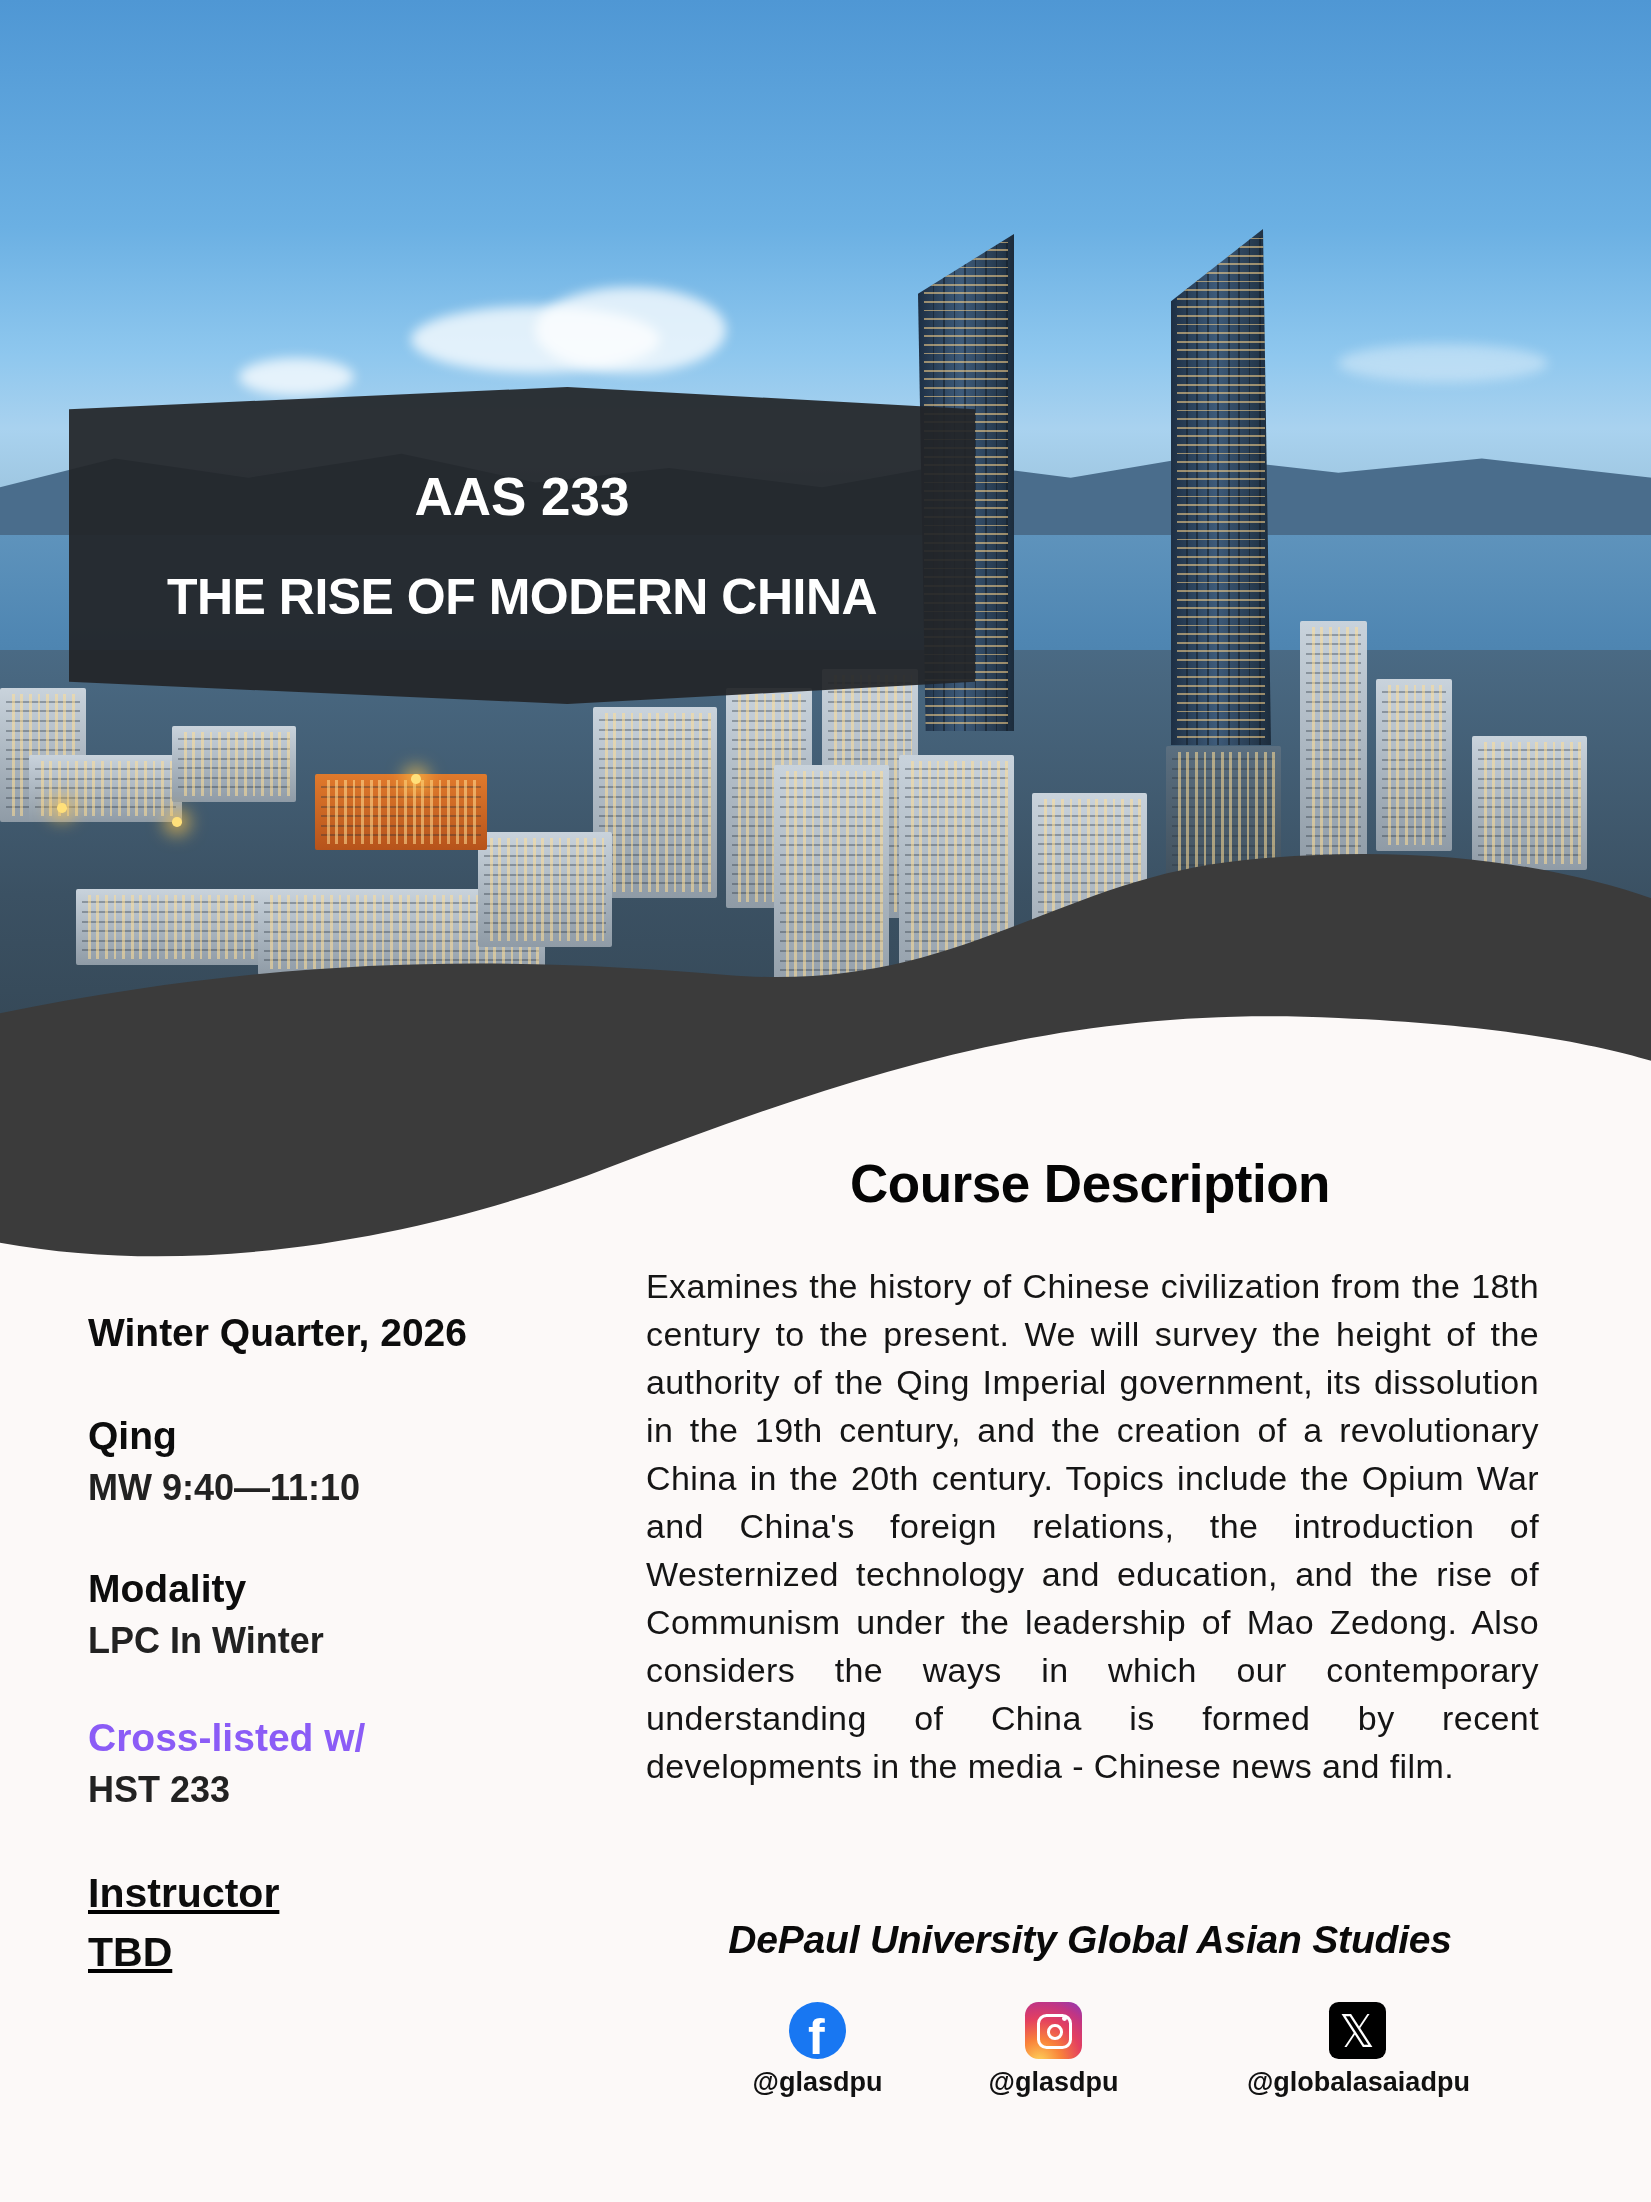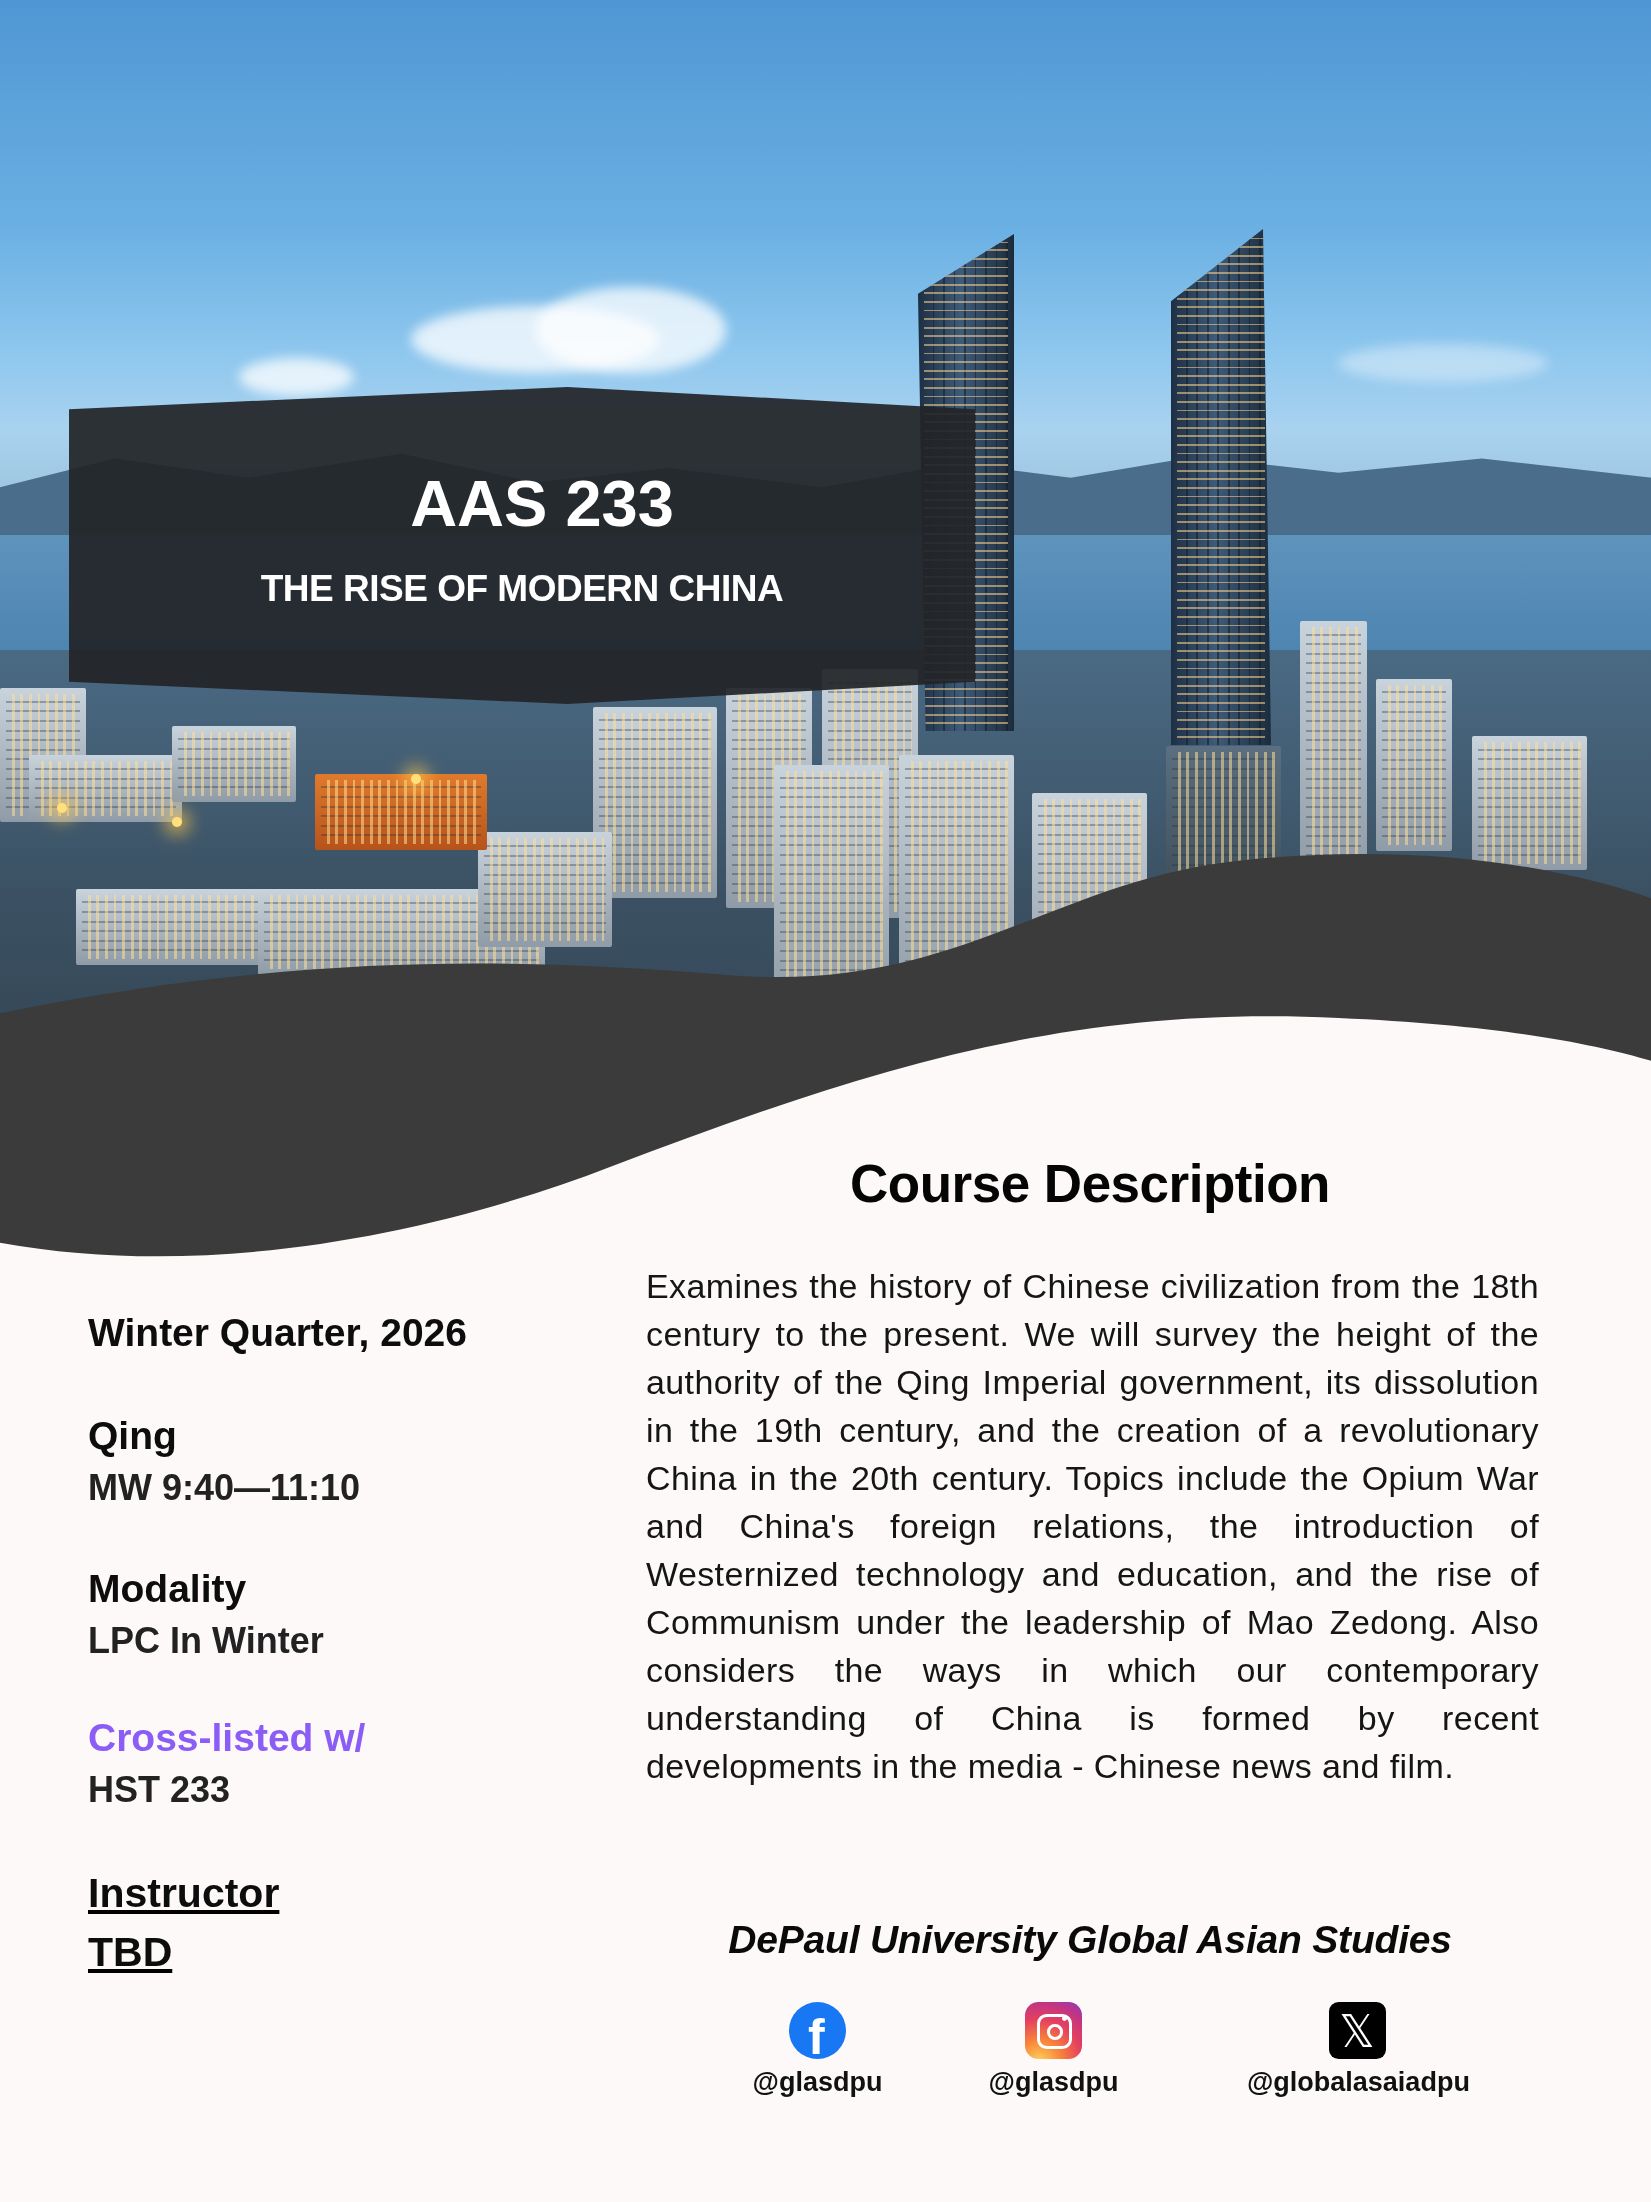--- a/index.html
+++ b/index.html
@@ -23,23 +23,23 @@
   .tower::after { content:""; position:absolute; inset:7.6px 5.7px 0 5.7px;
      background-image: repeating-linear-gradient(0deg, transparent 0 6.7px, rgba(255,214,140,0.55) 6.7px 8.6px),
                        repeating-linear-gradient(90deg, transparent 0 8.6px, rgba(20,30,40,0.6) 8.6px 10.5px); }
   .light { position: absolute; width: 9.6px; height: 9.6px; border-radius: 50%; background: #ffe07a; box-shadow: 0 0 17px 7.6px rgba(255,200,80,0.7); }
 
   
   .banner { position: absolute; left: 69px; top: 387px; width: 906px; height: 317px;
             background: rgba(34,37,40,0.93);
             clip-path: polygon(0 7%, 55% 0, 100% 7%, 100% 93%, 55% 100%, 0 93%); }
   .course-code { position: absolute; left: 69px; width: 906px; top: 466px; text-align: center;
-                 color: #fff; font-weight: 700; font-size: 65px; letter-spacing: 0px; font-family: "Liberation Sans", sans-serif; padding-left: 20px; }
+                 color: #fff; font-weight: 700; font-size: 53px; letter-spacing: 0px; font-family: "Liberation Sans", sans-serif; }
   .course-name { position: absolute; left: 69px; width: 906px; top: 568px; text-align: center;
-                 color: #fff; font-weight: 700; font-size: 37px; letter-spacing: -0.5px; font-family: "Liberation Sans", sans-serif; }
+                 color: #fff; font-weight: 700; font-size: 50px; letter-spacing: -0.5px; font-family: "Liberation Sans", sans-serif; }
 
   
   .waves { position: absolute; left: 0; top: 841px; width: 1652px; height: 440px; }
   .quarter { position: absolute; left: 88px; top: 1311px; font-weight: 700; font-size: 39px; color: #0d0d0d; }
   .blk { position: absolute; left: 88px; }
 
   
   .desc-title { position: absolute; left: 631px; width: 918px; top: 1153px; text-align: center;
                 font-weight: 700; font-size: 53px; color: #050505; letter-spacing: -0.5px; }
   .desc-body { position: absolute; left: 646px; width: 893px; top: 1262px;

